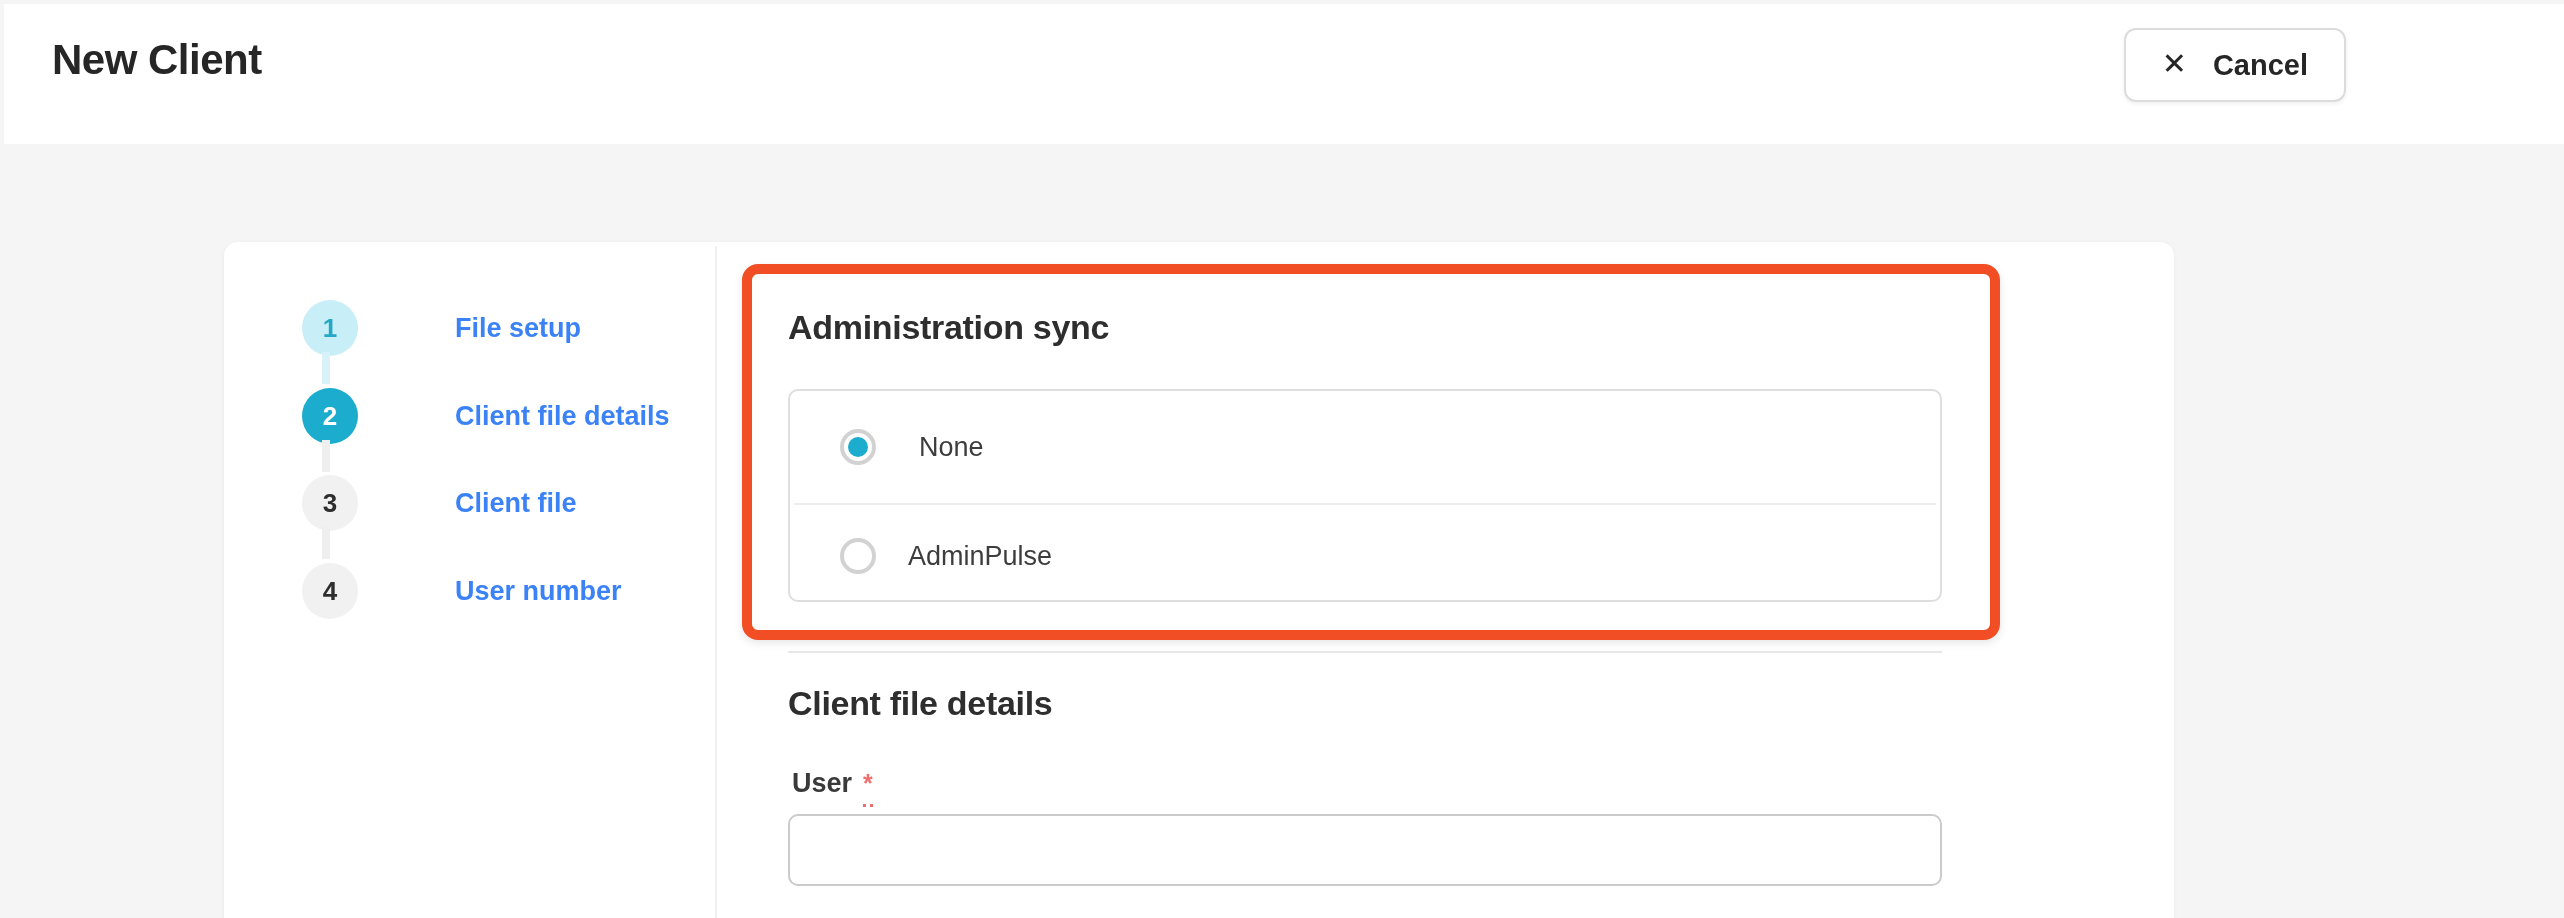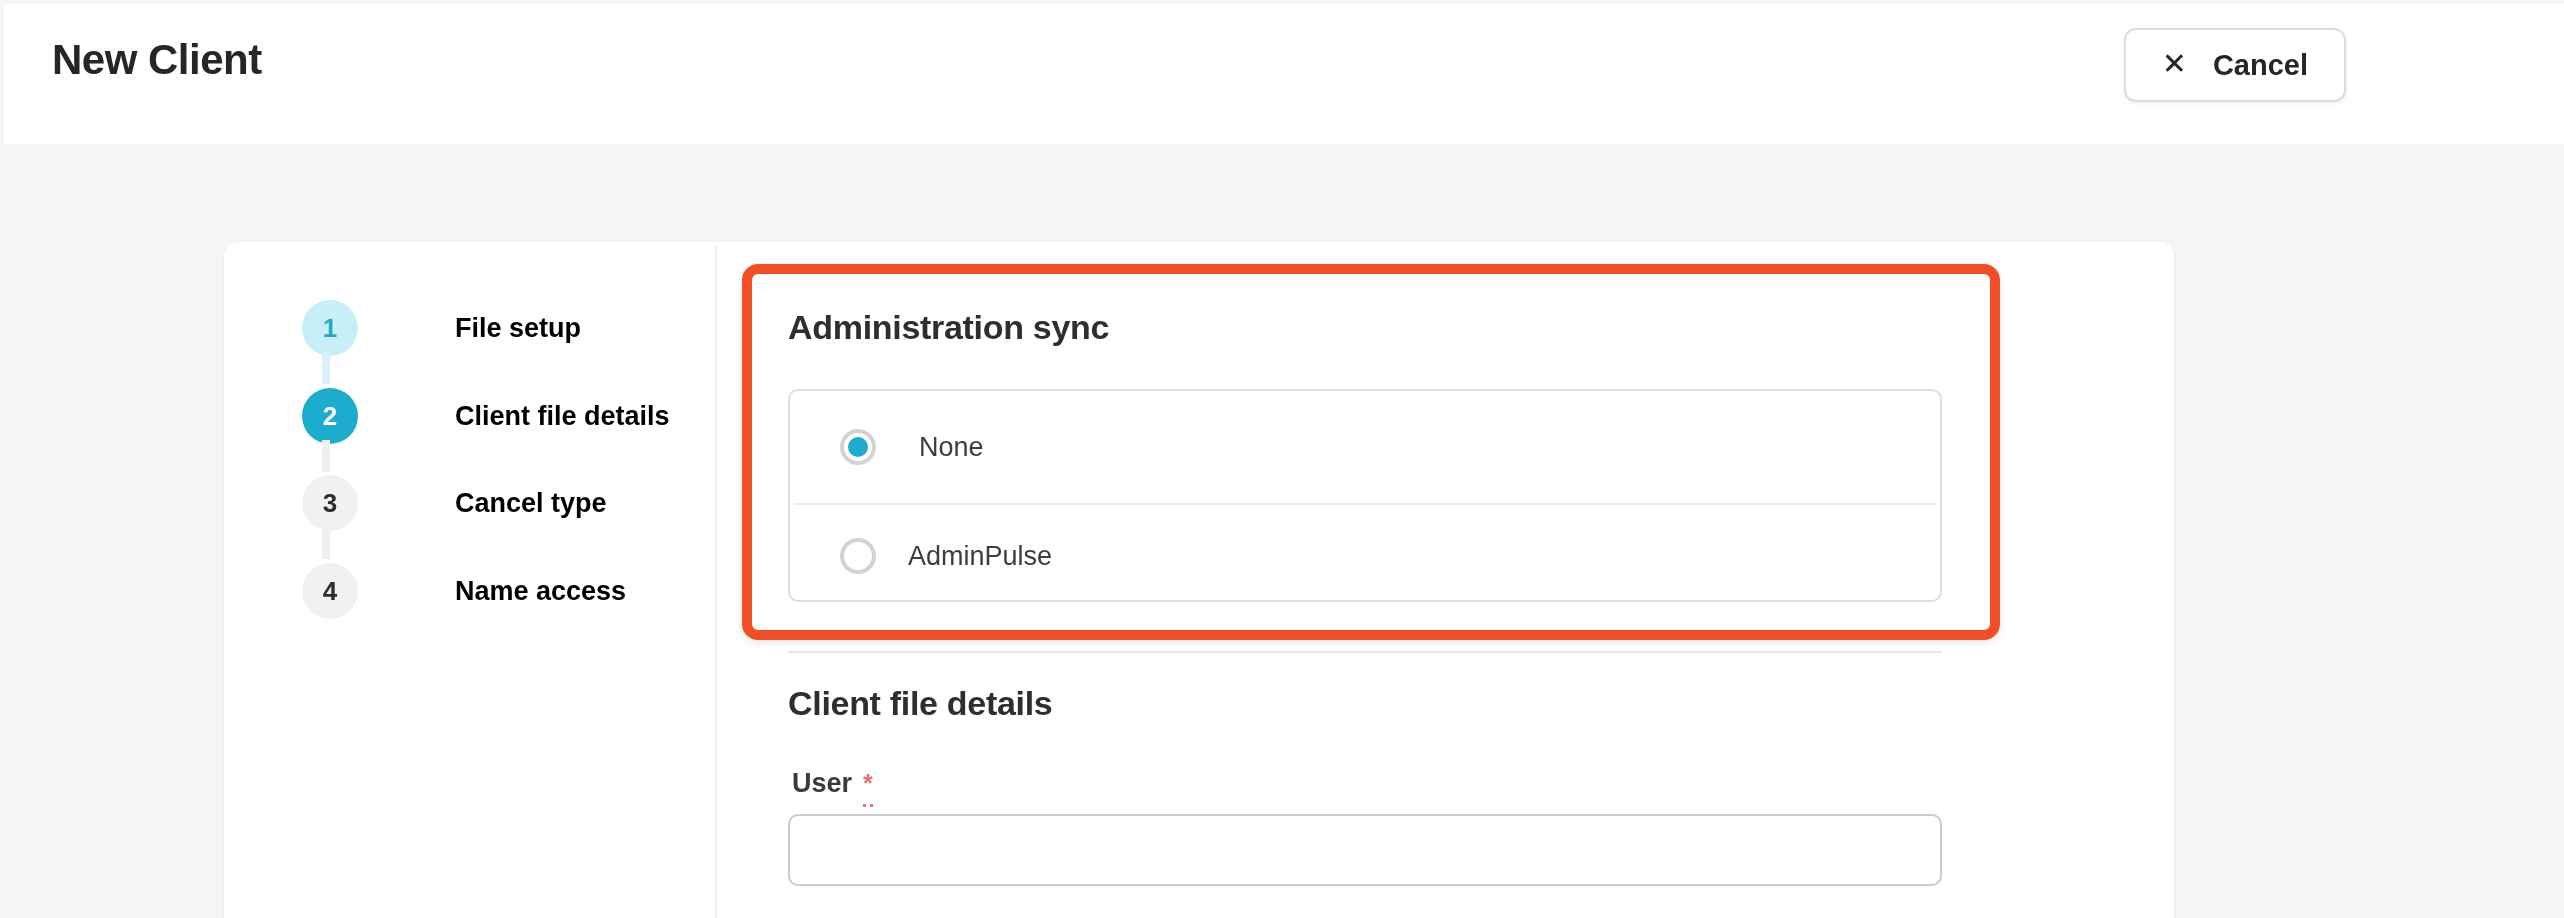--- a/index.html
+++ b/index.html
@@ -47,21 +47,21 @@
   .step-badge {
     position:absolute; left:0; top:0; width:56px; height:56px; border-radius:50%;
     display:flex; align-items:center; justify-content:center;
     font-size:26px; font-weight:700;
   }
   .step-1 .step-badge { background:#c8eef8; color:#25a7c6; }
   .step-2 .step-badge { background:#1caccd; color:#ffffff; }
   .step-3 .step-badge, .step-4 .step-badge { background:#f1f1f2; color:#2e2e2e; }
   .step-label {
     position:absolute; left:153px; top:50%; transform:translateY(-50%);
-    font-size:27px; font-weight:700; color:#000000; white-space:nowrap;
+    font-size:27px; font-weight:700; color:#3b82f6; white-space:nowrap;
   }
   .connector { position:absolute; left:94px; width:8px; height:32px; }
   .connector-1 { top:106px; background:#d9f2f9; }
   .connector-2 { top:194px; background:#efefef; }
   .connector-3 { top:281px; background:#efefef; }
 
   
   .highlight-box {
     position:absolute; left:514px; top:18px; width:1258px; height:376px;
     border:10px solid #f14e25; border-radius:16px;
@@ -140,26 +140,26 @@
       <div class="step-label">File setup</div>
     </div>
     <div class="connector connector-1"></div>
     <div class="step step-2">
       <div class="step-badge">2</div>
       <div class="step-label">Client file details</div>
     </div>
     <div class="connector connector-2"></div>
     <div class="step step-3">
       <div class="step-badge">3</div>
-      <div class="step-label">Cancel type</div>
+      <div class="step-label">Client file</div>
     </div>
     <div class="connector connector-3"></div>
     <div class="step step-4">
       <div class="step-badge">4</div>
-      <div class="step-label">Name access</div>
+      <div class="step-label">User number</div>
     </div>
   </div>
 
   <div class="col-divider"></div>
 
   <div class="highlight-box"></div>
 
   <div class="section-heading heading-admin">Administration sync</div>
 
   <div class="radio-card">

